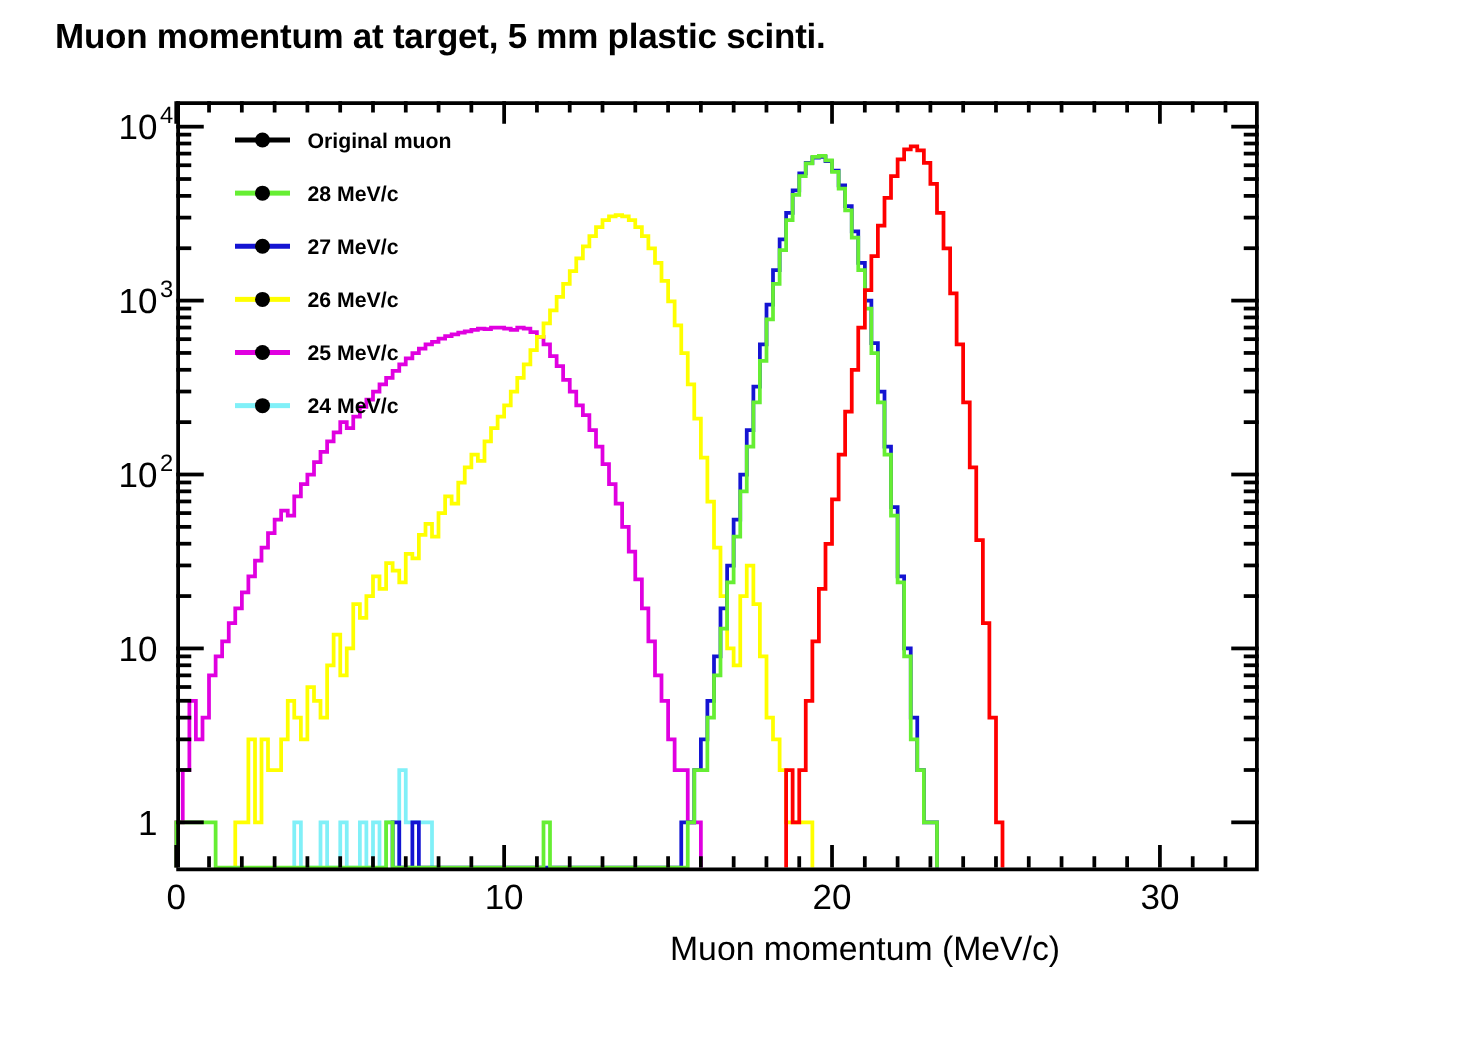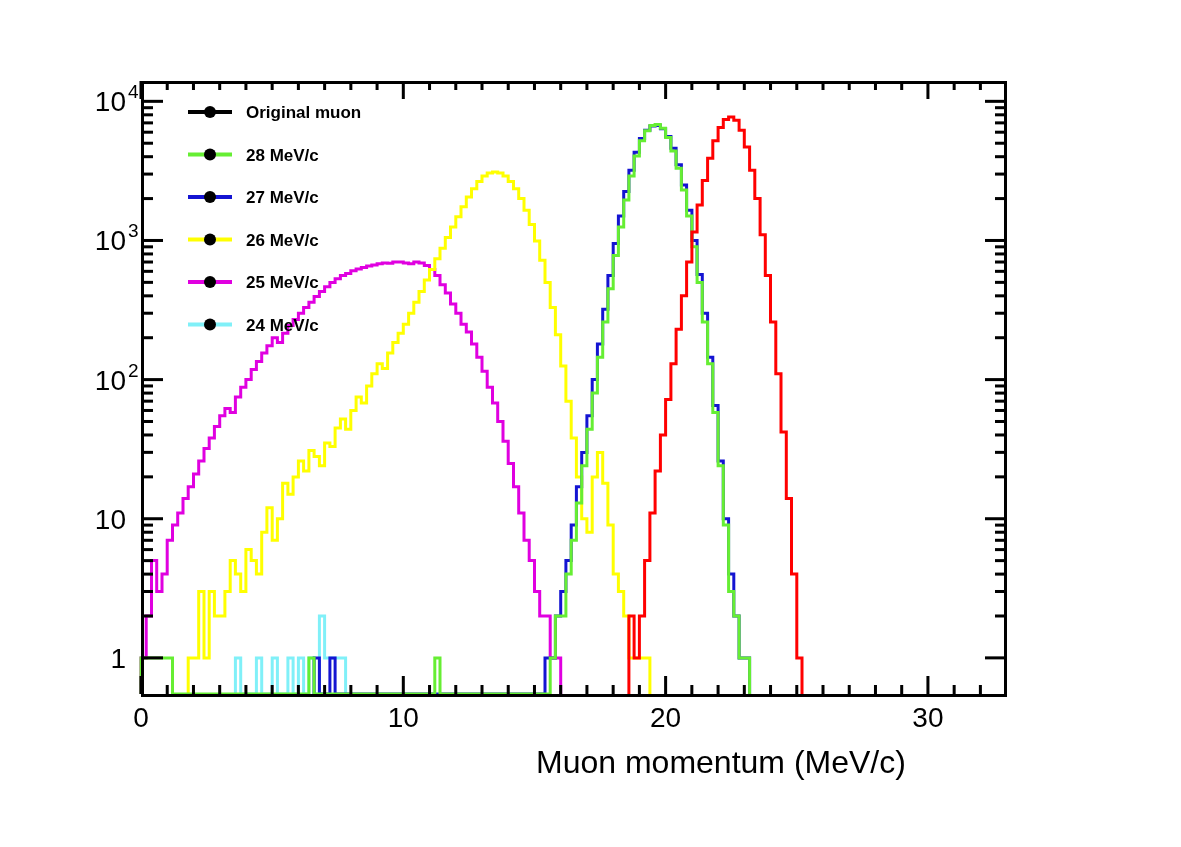--- a/index.html
+++ b/index.html
@@ -28,21 +28,21 @@
     font-size: 28px;
     font-weight: bold;
     color: #000000;
     letter-spacing: -0.2px;
     white-space: nowrap;
   }
   .axis-title-x {
     position: absolute;
     left: 536px;
     top: 744px;
-    font-size: 32px;
+    font-size: 27px;
     color: #000000;
     white-space: nowrap;
   }
   svg { display: block; }
   .tick-label {
     font-family: "Liberation Sans", sans-serif;
     font-size: 28px;
     fill: #000000;
   }
   .tick-label-sup {
@@ -55,20 +55,21 @@
     font-size: 17px;
     font-weight: bold;
     fill: #000000;
   }
 </style>
 </head>
 <body>
 
 <div id="canvas-root">
 
+  <div class="plot-title">Muon momentum at target, 5 mm plastic scinti.</div>
 
   <svg id="plot-svg" width="1181" height="847">
     <g id="series-layer">
         <path d="M 235.4 694.0 L 235.4 657.9 L 240.7 657.9 L 240.7 694.0 L 256.4 694.0 L 256.4 657.9 L 261.7 657.9 L 261.7 694.0 L 272.2 694.0 L 272.2 657.9 L 277.4 657.9 L 277.4 694.0 L 287.9 694.0 L 287.9 657.9 L 293.1 657.9 L 293.1 694.0 L 298.4 694.0 L 298.4 657.9 L 303.6 657.9 L 303.6 694.0 L 308.9 694.0 L 308.9 657.9 L 314.1 657.9 L 314.1 694.0 L 319.4 694.0 L 319.4 616.0 L 324.6 616.0 L 324.6 657.9 L 329.9 657.9 L 329.9 657.9 L 335.1 657.9 L 335.1 657.9 L 340.4 657.9 L 340.4 657.9 L 345.6 657.9 L 345.6 694.0" fill="none" stroke="#80f0f8" stroke-width="3" stroke-linejoin="miter" stroke-linecap="butt"></path>
         <path d="M 141.0 694.0 L 141.0 657.9 L 146.2 657.9 L 146.2 616.0 L 151.5 616.0 L 151.5 560.6 L 156.7 560.6 L 156.7 591.5 L 162.0 591.5 L 162.0 574.1 L 167.2 574.1 L 167.2 540.3 L 172.5 540.3 L 172.5 525.1 L 177.7 525.1 L 177.7 513.0 L 183.0 513.0 L 183.0 498.4 L 188.2 498.4 L 188.2 486.7 L 193.5 486.7 L 193.5 473.9 L 198.7 473.9 L 198.7 461.0 L 204.0 461.0 L 204.0 448.5 L 209.2 448.5 L 209.2 438.1 L 214.4 438.1 L 214.4 426.5 L 219.7 426.5 L 219.7 415.7 L 224.9 415.7 L 224.9 408.5 L 230.2 408.5 L 230.2 412.5 L 235.4 412.5 L 235.4 397.0 L 240.7 397.0 L 240.7 387.3 L 245.9 387.3 L 245.9 379.6 L 251.2 379.6 L 251.2 369.6 L 256.4 369.6 L 256.4 361.5 L 261.7 361.5 L 261.7 353.1 L 266.9 353.1 L 266.9 345.8 L 272.2 345.8 L 272.2 337.7 L 277.4 337.7 L 277.4 342.4 L 282.6 342.4 L 282.6 333.3 L 287.9 333.3 L 287.9 325.5 L 293.1 325.5 L 293.1 319.6 L 298.4 319.6 L 298.4 313.2 L 303.6 313.2 L 303.6 307.5 L 308.9 307.5 L 308.9 302.2 L 314.1 302.2 L 314.1 296.6 L 319.4 296.6 L 319.4 291.5 L 324.6 291.5 L 324.6 286.7 L 329.9 286.7 L 329.9 282.4 L 335.1 282.4 L 335.1 278.8 L 340.4 278.8 L 340.4 275.5 L 345.6 275.5 L 345.6 273.4 L 350.8 273.4 L 350.8 270.8 L 356.1 270.8 L 356.1 268.9 L 361.3 268.9 L 361.3 267.4 L 366.6 267.4 L 366.6 266.0 L 371.8 266.0 L 371.8 265.1 L 377.1 265.1 L 377.1 263.8 L 382.3 263.8 L 382.3 262.9 L 387.6 262.9 L 387.6 263.3 L 392.8 263.3 L 392.8 262.0 L 398.1 262.0 L 398.1 262.0 L 403.3 262.0 L 403.3 262.9 L 408.6 262.9 L 408.6 263.8 L 413.8 263.8 L 413.8 262.0 L 419.0 262.0 L 419.0 262.9 L 424.3 262.9 L 424.3 265.6 L 429.5 265.6 L 429.5 269.4 L 434.8 269.4 L 434.8 275.5 L 440.0 275.5 L 440.0 284.8 L 445.3 284.8 L 445.3 292.9 L 450.5 292.9 L 450.5 303.9 L 455.8 303.9 L 455.8 313.2 L 461.0 313.2 L 461.0 324.2 L 466.3 324.2 L 466.3 332.0 L 471.5 332.0 L 471.5 344.1 L 476.8 344.1 L 476.8 357.2 L 482.0 357.2 L 482.0 371.2 L 487.2 371.2 L 487.2 387.3 L 492.5 387.3 L 492.5 402.9 L 497.7 402.9 L 497.7 421.5 L 503.0 421.5 L 503.0 441.3 L 508.2 441.3 L 508.2 463.4 L 513.5 463.4 L 513.5 486.7 L 518.7 486.7 L 518.7 513.0 L 524.0 513.0 L 524.0 540.3 L 529.2 540.3 L 529.2 560.6 L 534.5 560.6 L 534.5 591.5 L 539.7 591.5 L 539.7 616.0 L 545.0 616.0 L 545.0 616.0 L 550.2 616.0 L 550.2 657.9 L 555.4 657.9 L 555.4 657.9 L 560.7 657.9 L 560.7 694.0" fill="none" stroke="#e000e0" stroke-width="3" stroke-linejoin="miter" stroke-linecap="butt"></path>
         <path d="M 188.2 694.0 L 188.2 657.9 L 193.5 657.9 L 193.5 657.9 L 198.7 657.9 L 198.7 591.5 L 204.0 591.5 L 204.0 657.9 L 209.2 657.9 L 209.2 591.5 L 214.4 591.5 L 214.4 616.0 L 219.7 616.0 L 219.7 616.0 L 224.9 616.0 L 224.9 591.5 L 230.2 591.5 L 230.2 560.6 L 235.4 560.6 L 235.4 574.1 L 240.7 574.1 L 240.7 591.5 L 245.9 591.5 L 245.9 549.6 L 251.2 549.6 L 251.2 560.6 L 256.4 560.6 L 256.4 574.1 L 261.7 574.1 L 261.7 532.2 L 266.9 532.2 L 266.9 507.7 L 272.2 507.7 L 272.2 540.3 L 277.4 540.3 L 277.4 518.7 L 282.6 518.7 L 282.6 483.2 L 287.9 483.2 L 287.9 494.2 L 293.1 494.2 L 293.1 476.9 L 298.4 476.9 L 298.4 461.0 L 303.6 461.0 L 303.6 471.1 L 308.9 471.1 L 308.9 450.4 L 314.1 450.4 L 314.1 456.5 L 319.4 456.5 L 319.4 465.8 L 324.6 465.8 L 324.6 443.0 L 329.9 443.0 L 329.9 446.6 L 335.1 446.6 L 335.1 427.9 L 340.4 427.9 L 340.4 419.1 L 345.6 419.1 L 345.6 429.2 L 350.8 429.2 L 350.8 410.5 L 356.1 410.5 L 356.1 397.0 L 361.3 397.0 L 361.3 402.9 L 366.6 402.9 L 366.6 386.0 L 371.8 386.0 L 371.8 373.8 L 377.1 373.8 L 377.1 363.7 L 382.3 363.7 L 382.3 368.6 L 387.6 368.6 L 387.6 353.1 L 392.8 353.1 L 392.8 342.4 L 398.1 342.4 L 398.1 333.3 L 403.3 333.3 L 403.3 324.2 L 408.6 324.2 L 408.6 313.2 L 413.8 313.2 L 413.8 302.2 L 419.0 302.2 L 419.0 291.5 L 424.3 291.5 L 424.3 280.0 L 429.5 280.0 L 429.5 269.4 L 434.8 269.4 L 434.8 258.7 L 440.0 258.7 L 440.0 248.2 L 445.3 248.2 L 445.3 237.5 L 450.5 237.5 L 450.5 227.0 L 455.8 227.0 L 455.8 216.8 L 461.0 216.8 L 461.0 206.7 L 466.3 206.7 L 466.3 197.1 L 471.5 197.1 L 471.5 188.8 L 476.8 188.8 L 476.8 181.6 L 482.0 181.6 L 482.0 176.1 L 487.2 176.1 L 487.2 173.1 L 492.5 173.1 L 492.5 172.1 L 497.7 172.1 L 497.7 173.1 L 503.0 173.1 L 503.0 176.1 L 508.2 176.1 L 508.2 181.6 L 513.5 181.6 L 513.5 188.8 L 518.7 188.8 L 518.7 198.6 L 524.0 198.6 L 524.0 210.2 L 529.2 210.2 L 529.2 224.6 L 534.5 224.6 L 534.5 241.1 L 539.7 241.1 L 539.7 260.3 L 545.0 260.3 L 545.0 282.4 L 550.2 282.4 L 550.2 307.5 L 555.4 307.5 L 555.4 334.8 L 560.7 334.8 L 560.7 366.1 L 565.9 366.1 L 565.9 401.2 L 571.2 401.2 L 571.2 438.1 L 576.4 438.1 L 576.4 476.9 L 581.7 476.9 L 581.7 518.7 L 586.9 518.7 L 586.9 532.2 L 592.2 532.2 L 592.2 476.9 L 597.4 476.9 L 597.4 452.4 L 602.7 452.4 L 602.7 483.2 L 607.9 483.2 L 607.9 525.1 L 613.2 525.1 L 613.2 574.1 L 618.4 574.1 L 618.4 591.5 L 623.7 591.5 L 623.7 616.0 L 628.9 616.0 L 628.9 657.9 L 634.1 657.9 L 634.1 657.9 L 639.4 657.9 L 639.4 657.9 L 644.6 657.9 L 644.6 657.9 L 649.9 657.9 L 649.9 694.0" fill="none" stroke="#ffff00" stroke-width="3" stroke-linejoin="miter" stroke-linecap="butt"></path>
         <path d="M 314.1 694.0 L 314.1 657.9 L 319.4 657.9 L 319.4 694.0 L 329.9 694.0 L 329.9 657.9 L 335.1 657.9 L 335.1 694.0 L 545.0 694.0 L 545.0 657.9 L 550.2 657.9 L 550.2 657.9 L 555.4 657.9 L 555.4 616.0 L 560.7 616.0 L 560.7 591.5 L 565.9 591.5 L 565.9 560.6 L 571.2 560.6 L 571.2 525.1 L 576.4 525.1 L 576.4 486.7 L 581.7 486.7 L 581.7 452.4 L 586.9 452.4 L 586.9 415.7 L 592.2 415.7 L 592.2 379.6 L 597.4 379.6 L 597.4 344.1 L 602.7 344.1 L 602.7 309.3 L 607.9 309.3 L 607.9 275.5 L 613.2 275.5 L 613.2 243.6 L 618.4 243.6 L 618.4 216.0 L 623.7 216.0 L 623.7 191.5 L 628.9 191.5 L 628.9 170.2 L 634.1 170.2 L 634.1 152.3 L 639.4 152.3 L 639.4 138.6 L 644.6 138.6 L 644.6 130.2 L 649.9 130.2 L 649.9 126.0 L 655.1 126.0 L 655.1 125.5 L 660.4 125.5 L 660.4 128.8 L 665.6 128.8 L 665.6 136.4 L 670.9 136.4 L 670.9 148.3 L 676.1 148.3 L 676.1 164.8 L 681.4 164.8 L 681.4 185.1 L 686.6 185.1 L 686.6 210.2 L 691.9 210.2 L 691.9 240.5 L 697.1 240.5 L 697.1 274.4 L 702.3 274.4 L 702.3 313.2 L 707.6 313.2 L 707.6 357.2 L 712.8 357.2 L 712.8 405.6 L 718.1 405.6 L 718.1 461.0 L 723.3 461.0 L 723.3 518.7 L 728.6 518.7 L 728.6 574.1 L 733.8 574.1 L 733.8 616.0 L 739.1 616.0 L 739.1 657.9 L 744.3 657.9 L 744.3 657.9 L 749.6 657.9 L 749.6 694.0" fill="none" stroke="#1414d2" stroke-width="3" stroke-linejoin="miter" stroke-linecap="butt"></path>
         <path d="M 141.0 694.0 L 141.0 657.9 L 146.2 657.9 L 146.2 657.9 L 151.5 657.9 L 151.5 657.9 L 156.7 657.9 L 156.7 657.9 L 162.0 657.9 L 162.0 657.9 L 167.2 657.9 L 167.2 657.9 L 172.5 657.9 L 172.5 694.0 L 308.9 694.0 L 308.9 657.9 L 314.1 657.9 L 314.1 694.0 L 434.8 694.0 L 434.8 657.9 L 440.0 657.9 L 440.0 694.0 L 550.2 694.0 L 550.2 657.9 L 555.4 657.9 L 555.4 616.0 L 560.7 616.0 L 560.7 616.0 L 565.9 616.0 L 565.9 574.1 L 571.2 574.1 L 571.2 540.3 L 576.4 540.3 L 576.4 502.9 L 581.7 502.9 L 581.7 465.8 L 586.9 465.8 L 586.9 429.2 L 592.2 429.2 L 592.2 393.1 L 597.4 393.1 L 597.4 357.2 L 602.7 357.2 L 602.7 321.9 L 607.9 321.9 L 607.9 288.7 L 613.2 288.7 L 613.2 255.5 L 618.4 255.5 L 618.4 227.0 L 623.7 227.0 L 623.7 200.1 L 628.9 200.1 L 628.9 176.1 L 634.1 176.1 L 634.1 155.9 L 639.4 155.9 L 639.4 140.8 L 644.6 140.8 L 644.6 130.7 L 649.9 130.7 L 649.9 125.5 L 655.1 125.5 L 655.1 124.6 L 660.4 124.6 L 660.4 128.3 L 665.6 128.3 L 665.6 137.5 L 670.9 137.5 L 670.9 150.9 L 676.1 150.9 L 676.1 168.3 L 681.4 168.3 L 681.4 190.1 L 686.6 190.1 L 686.6 216.0 L 691.9 216.0 L 691.9 246.8 L 697.1 246.8 L 697.1 282.4 L 702.3 282.4 L 702.3 321.9 L 707.6 321.9 L 707.6 363.7 L 712.8 363.7 L 712.8 412.5 L 718.1 412.5 L 718.1 465.8 L 723.3 465.8 L 723.3 525.1 L 728.6 525.1 L 728.6 591.5 L 733.8 591.5 L 733.8 616.0 L 739.1 616.0 L 739.1 657.9 L 744.3 657.9 L 744.3 657.9 L 749.6 657.9 L 749.6 694.0" fill="none" stroke="#66ee33" stroke-width="3" stroke-linejoin="miter" stroke-linecap="butt"></path>
         <path d="M 628.9 694.0 L 628.9 616.0 L 634.1 616.0 L 634.1 657.9 L 639.4 657.9 L 639.4 616.0 L 644.6 616.0 L 644.6 560.6 L 649.9 560.6 L 649.9 513.0 L 655.1 513.0 L 655.1 471.1 L 660.4 471.1 L 660.4 435.0 L 665.6 435.0 L 665.6 399.5 L 670.9 399.5 L 670.9 363.7 L 676.1 363.7 L 676.1 329.3 L 681.4 329.3 L 681.4 295.8 L 686.6 295.8 L 686.6 262.0 L 691.9 262.0 L 691.9 232.0 L 697.1 232.0 L 697.1 204.9 L 702.3 204.9 L 702.3 180.4 L 707.6 180.4 L 707.6 158.2 L 712.8 158.2 L 712.8 140.8 L 718.1 140.8 L 718.1 127.4 L 723.3 127.4 L 723.3 119.5 L 728.6 119.5 L 728.6 117.1 L 733.8 117.1 L 733.8 120.3 L 739.1 120.3 L 739.1 130.2 L 744.3 130.2 L 744.3 147.0 L 749.6 147.0 L 749.6 170.2 L 754.8 170.2 L 754.8 198.6 L 760.1 198.6 L 760.1 234.7 L 765.3 234.7 L 765.3 275.5 L 770.5 275.5 L 770.5 321.9 L 775.8 321.9 L 775.8 373.8 L 781.0 373.8 L 781.0 432.0 L 786.3 432.0 L 786.3 498.4 L 791.5 498.4 L 791.5 574.1 L 796.8 574.1 L 796.8 657.9 L 802.0 657.9 L 802.0 694.0" fill="none" stroke="#ff0000" stroke-width="3" stroke-linejoin="miter" stroke-linecap="butt"></path>
       </g>

